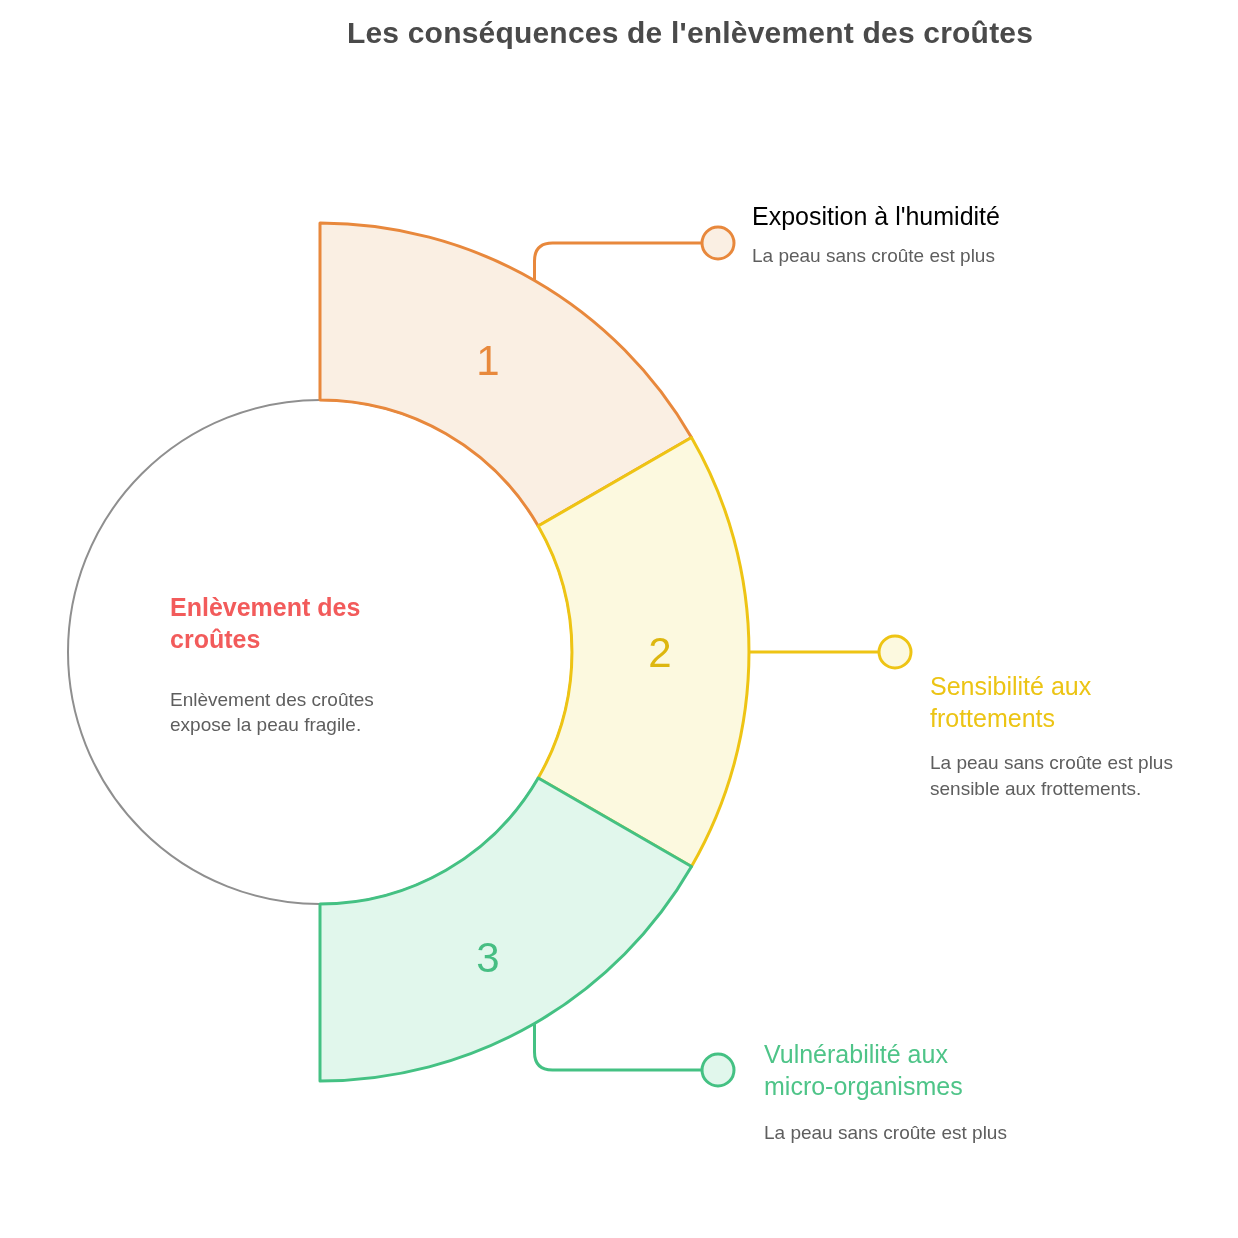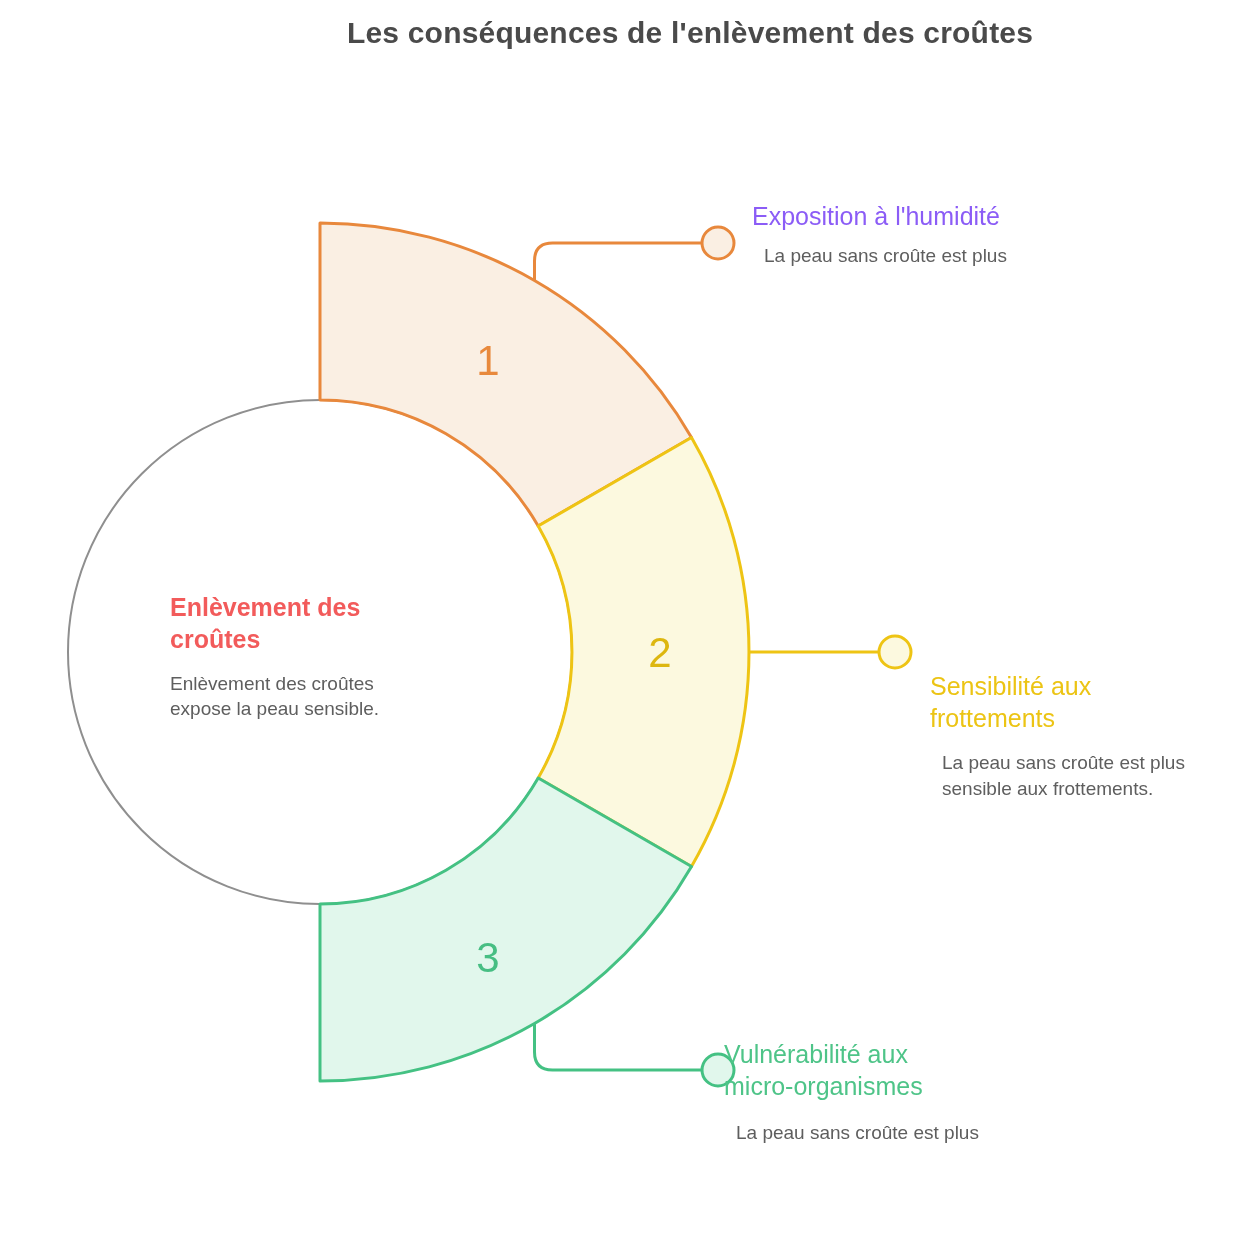--- a/index.html
+++ b/index.html
@@ -15,35 +15,35 @@
     position:absolute;left:690px;top:16px;
     transform:translateX(-50%);
     font-size:30px;font-weight:700;color:#4a4a4a;
     white-space:nowrap;letter-spacing:0.2px;
   }
   .center-block{
     position:absolute;left:170px;top:591px;width:300px;
     text-align:left;
   }
   .center-heading{font-size:25px;font-weight:700;color:#f25b5b;line-height:32px;white-space:nowrap;}
-  .center-desc{margin-top:16px;font-size:19px;color:#5e5e5e;line-height:25px;white-space:nowrap;}
+  .center-desc{margin-top:32px;font-size:19px;color:#5e5e5e;line-height:25px;white-space:nowrap;}
   .seg-number{
     position:absolute;transform:translate(-50%,-50%);
     font-size:42px;font-weight:400;line-height:1;
   }
   .n1{color:#e8893c;} .n2{color:#ddb70f;} .n3{color:#47be83;}
   .callout{position:absolute;}
   .callout-heading{font-size:25px;font-weight:400;line-height:32px;}
   .callout-heading div{white-space:nowrap;}
-  .h1{color:#8b5cf6;} .h2{color:#ecc414;margin-top:48px;} .h3{color:#4ec488;}
-  .callout-desc{margin-top:0;font-size:19px;color:#5e5e5e;line-height:26px;margin-left:12px;}
+  .h1{color:#000000;} .h2{color:#ecc414;margin-top:48px;} .h3{color:#4ec488;}
+  .callout-desc{margin-top:0;font-size:19px;color:#5e5e5e;line-height:26px;}
   .callout-desc div{white-space:nowrap;}
   .co1{left:752px;top:200px;} .co1 .callout-desc{margin-top:11px;}
   .co2{left:930px;top:622px;} .co2 .callout-desc{margin-top:16px;}
-  .co3{left:724px;top:1038px;} .co3 .callout-desc{margin-top:18px;}
+  .co3{left:764px;top:1038px;} .co3 .callout-desc{margin-top:18px;}
 </style>
 </head>
 <body>
 
 <div class="canvas">
 
   <svg class="diagram-svg" width="1238" height="1238" viewBox="0 0 1238 1238">
 
     <circle cx="320" cy="652" r="252" stroke-width="2" stroke="#8f8f8f" fill="#ffffff"></circle>
 
@@ -65,21 +65,21 @@
 
   <div class="page-title">Les conséquences de l'enlèvement des croûtes</div>
 
   <div class="center-block">
     <div class="center-heading">
       <div>Enlèvement des</div>
       <div>croûtes</div>
     </div>
     <div class="center-desc">
       <div>Enlèvement des croûtes</div>
-      <div>expose la peau sensible.</div>
+      <div>expose la peau fragile.</div>
     </div>
   </div>
 
   <div class="seg-number n1" style="left:488px;top:361px;">1</div>
   <div class="seg-number n2" style="left:660px;top:653px;">2</div>
   <div class="seg-number n3" style="left:488px;top:958px;">3</div>
 
   <div class="callout co1">
     <div class="callout-heading h1">
       <div>Exposition à l'humidité</div>

